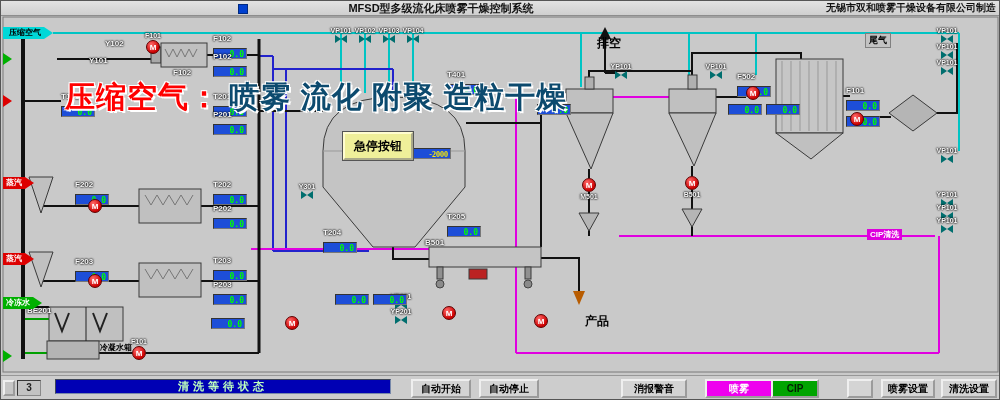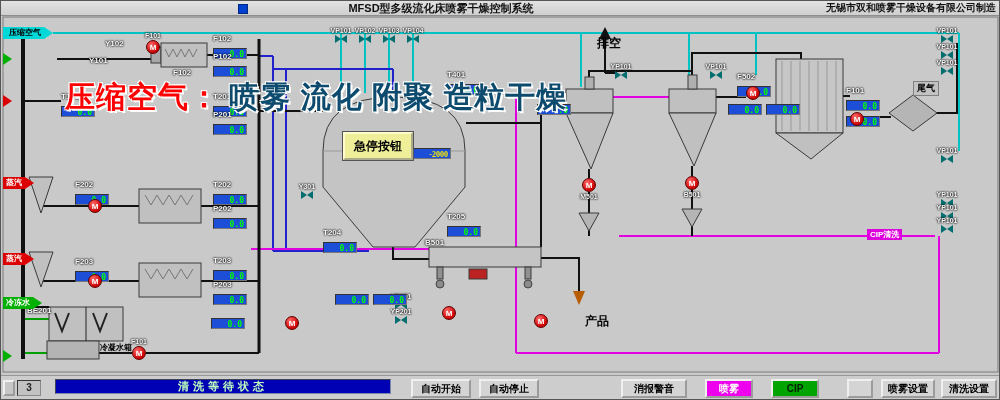--- a/index.html
+++ b/index.html
@@ -331,21 +331,21 @@
         <span class="pm">M</span>
       </div>
       <div class="pump lp-top" style="left: 131px; top: 345px;">
         <span class="pm">M</span>
         <span class="plabel">F101</span>
       </div>
       <div class="lab " style="left: 88px; top: 38px; padding-left: 16px;">Y102</div>
       <div class="lab " style="left: 88px; top: 55px;">Y101</div>
       <div class="lab " style="left: 172px; top: 67px;">F102</div>
       <div class="lab dark big" style="left: 596px; top: 34px;">排空</div>
-      <div class="lab graybox" style="left: 912px; top: 32px; margin-top: 48px;">尾气</div>
+      <div class="lab graybox" style="left: 864px; top: 32px;">尾气</div>
       <div class="lab " style="left: 424px; top: 237px;">B501</div>
       <div class="lab " style="left: 26px; top: 305px;">BE201</div>
       <div class="lab dark" style="left: 99px; top: 341px;">冷凝水箱</div>
       <div class="lab dark big" style="left: 584px; top: 312px;">产品</div>
       <div class="lab magentabox" style="left: 866px; top: 228px;">CIP清洗</div>
       <div class="src" style="left: 2px; top: 26px;">
         <span class="srctext" style="background: rgb(0, 216, 216); color: rgb(0, 0, 0); padding-left: 6px;">压缩空气</span>
         <span class="srcarrow" style="border-left-color: rgb(0, 216, 216);"></span>
       </div>
       <div class="src" style="left: 2px; top: 52px;">
@@ -380,20 +380,20 @@
   <div class="footer" id="footer">
     <div class="mini-btn"></div>
     <div class="counter">3</div>
     <div class="statusbar">
       <span class="statustext">清洗等待状态</span>
     </div>
 
   <div class="fbtn gray" style="left: 410px; width: 60px;">自动开始</div>
       <div class="fbtn gray" style="left: 478px; width: 60px;">自动停止</div>
       <div class="fbtn gray" style="left: 620px; width: 66px;">消报警音</div>
-      <div class="fbtn magenta" style="left: 704px; width: 48px;">喷雾</div>
+      <div class="fbtn magenta" style="left: 704px; width: 68px;">喷雾</div>
       <div class="fbtn green" style="left: 770px; width: 48px;">CIP</div>
       <div class="fbtn gray" style="left: 846px; width: 26px;"></div>
       <div class="fbtn gray" style="left: 880px; width: 54px;">喷雾设置</div>
       <div class="fbtn gray" style="left: 940px; width: 56px;">清洗设置</div>
     </div>
 
 </div>
 
 </body></html>

